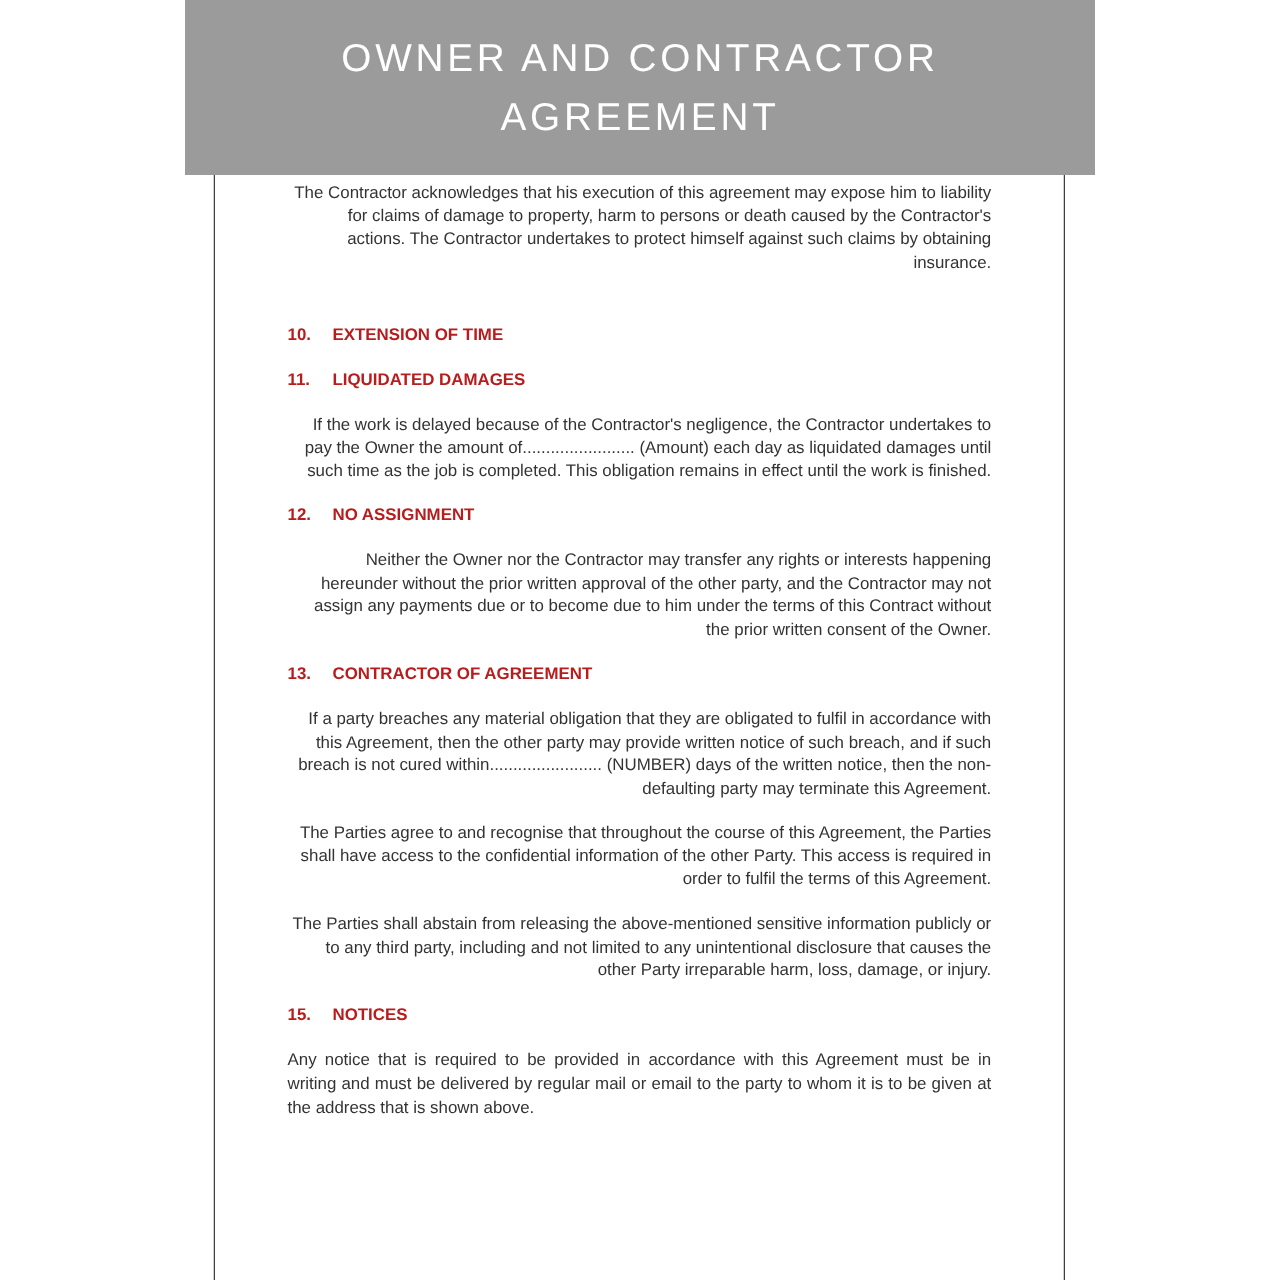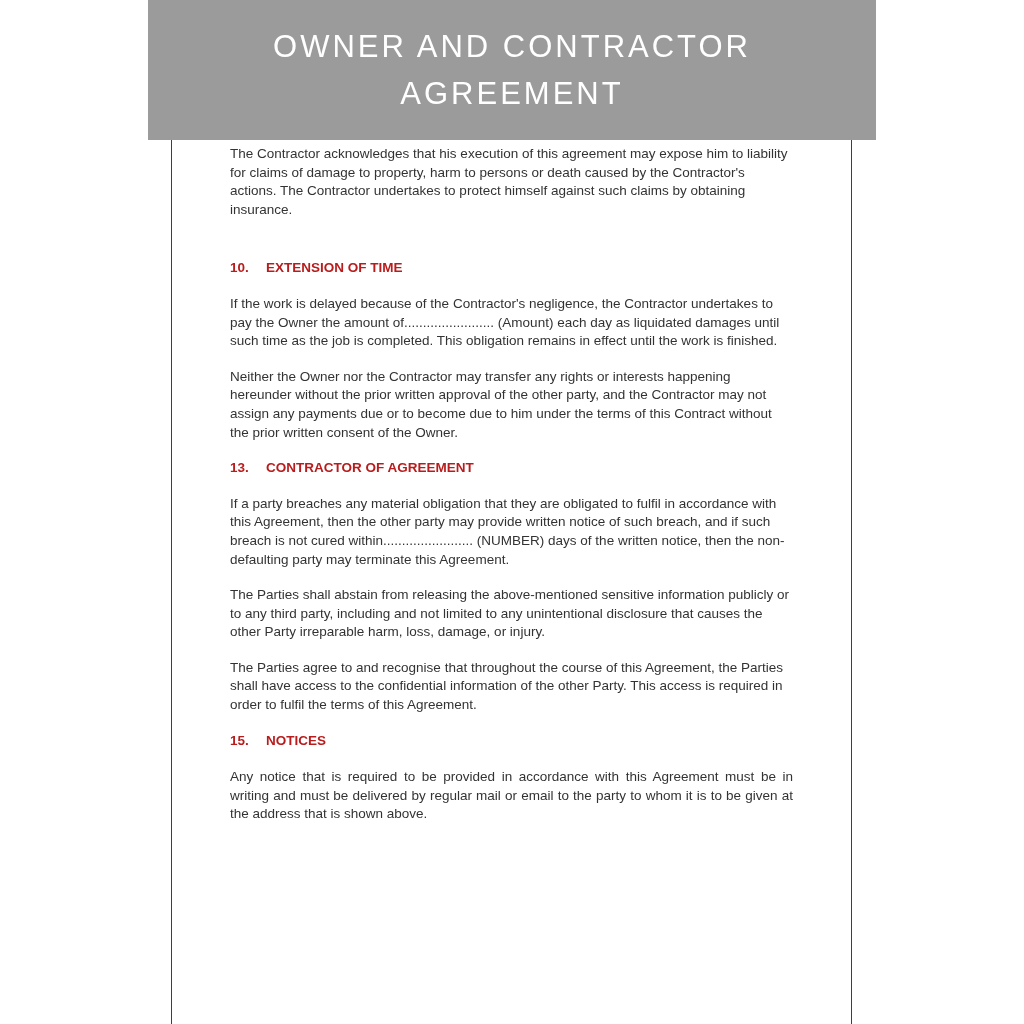--- a/index.html
+++ b/index.html
@@ -51,21 +51,21 @@
   .content {
     width: 563px;
     margin: 0 auto;
     padding-top: 5px;
     color: #333333;
     font-size: 13.5px;
     line-height: 18.6px;
   }
   .para {
     margin: 0 0 17px 0;
-    text-align: left;
+    text-align: right;
   }
   .para.justified {
     text-align: justify;
     margin-top: 18px;
   }
   .para.intro {
     margin-bottom: 40px;
   }
   .section-heading {
     display: flex;
@@ -88,29 +88,37 @@
   </div>
 
   <div class="page">
     <div class="content">
       <p class="para intro">The Contractor acknowledges that his execution of this agreement may expose him to liability for claims of damage to property, harm to persons or death caused by the Contractor's actions. The Contractor undertakes to protect himself against such claims by obtaining insurance.</p>
       <div id="sections-root">
           <div class="section-heading">
             <span class="section-number">10.</span>
             <span class="section-title">EXTENSION OF TIME</span>
           </div>
+          <div class="section-heading">
+            <span class="section-number">11.</span>
+            <span class="section-title">LIQUIDATED DAMAGES</span>
+          </div>
           <p class="para">If the work is delayed because of the Contractor's negligence, the Contractor undertakes to pay the Owner the amount of........................ (Amount) each day as liquidated damages until such time as the job is completed. This obligation remains in effect until the work is finished.</p>
+          <div class="section-heading">
+            <span class="section-number">12.</span>
+            <span class="section-title">NO ASSIGNMENT</span>
+          </div>
           <p class="para">Neither the Owner nor the Contractor may transfer any rights or interests happening hereunder without the prior written approval of the other party, and the Contractor may not assign any payments due or to become due to him under the terms of this Contract without the prior written consent of the Owner.</p>
           <div class="section-heading">
             <span class="section-number">13.</span>
             <span class="section-title">CONTRACTOR OF AGREEMENT</span>
           </div>
           <p class="para">If a party breaches any material obligation that they are obligated to fulfil in accordance with this Agreement, then the other party may provide written notice of such breach, and if such breach is not cured within........................ (NUMBER) days of the written notice, then the non-defaulting party may terminate this Agreement.</p>
+          <p class="para">The Parties agree to and recognise that throughout the course of this Agreement, the Parties shall have access to the confidential information of the other Party. This access is required in order to fulfil the terms of this Agreement.</p>
           <p class="para">The Parties shall abstain from releasing the above-mentioned sensitive information publicly or to any third party, including and not limited to any unintentional disclosure that causes the other Party irreparable harm, loss, damage, or injury.</p>
-          <p class="para">The Parties agree to and recognise that throughout the course of this Agreement, the Parties shall have access to the confidential information of the other Party. This access is required in order to fulfil the terms of this Agreement.</p>
           <div class="section-heading">
             <span class="section-number">15.</span>
             <span class="section-title">NOTICES</span>
           </div>
           <p class="para justified">Any notice that is required to be provided in accordance with this Agreement must be in writing and must be delivered by regular mail or email to the party to whom it is to be given at the address that is shown above.</p>
         </div>
     </div>
   </div>
 
 </div>

